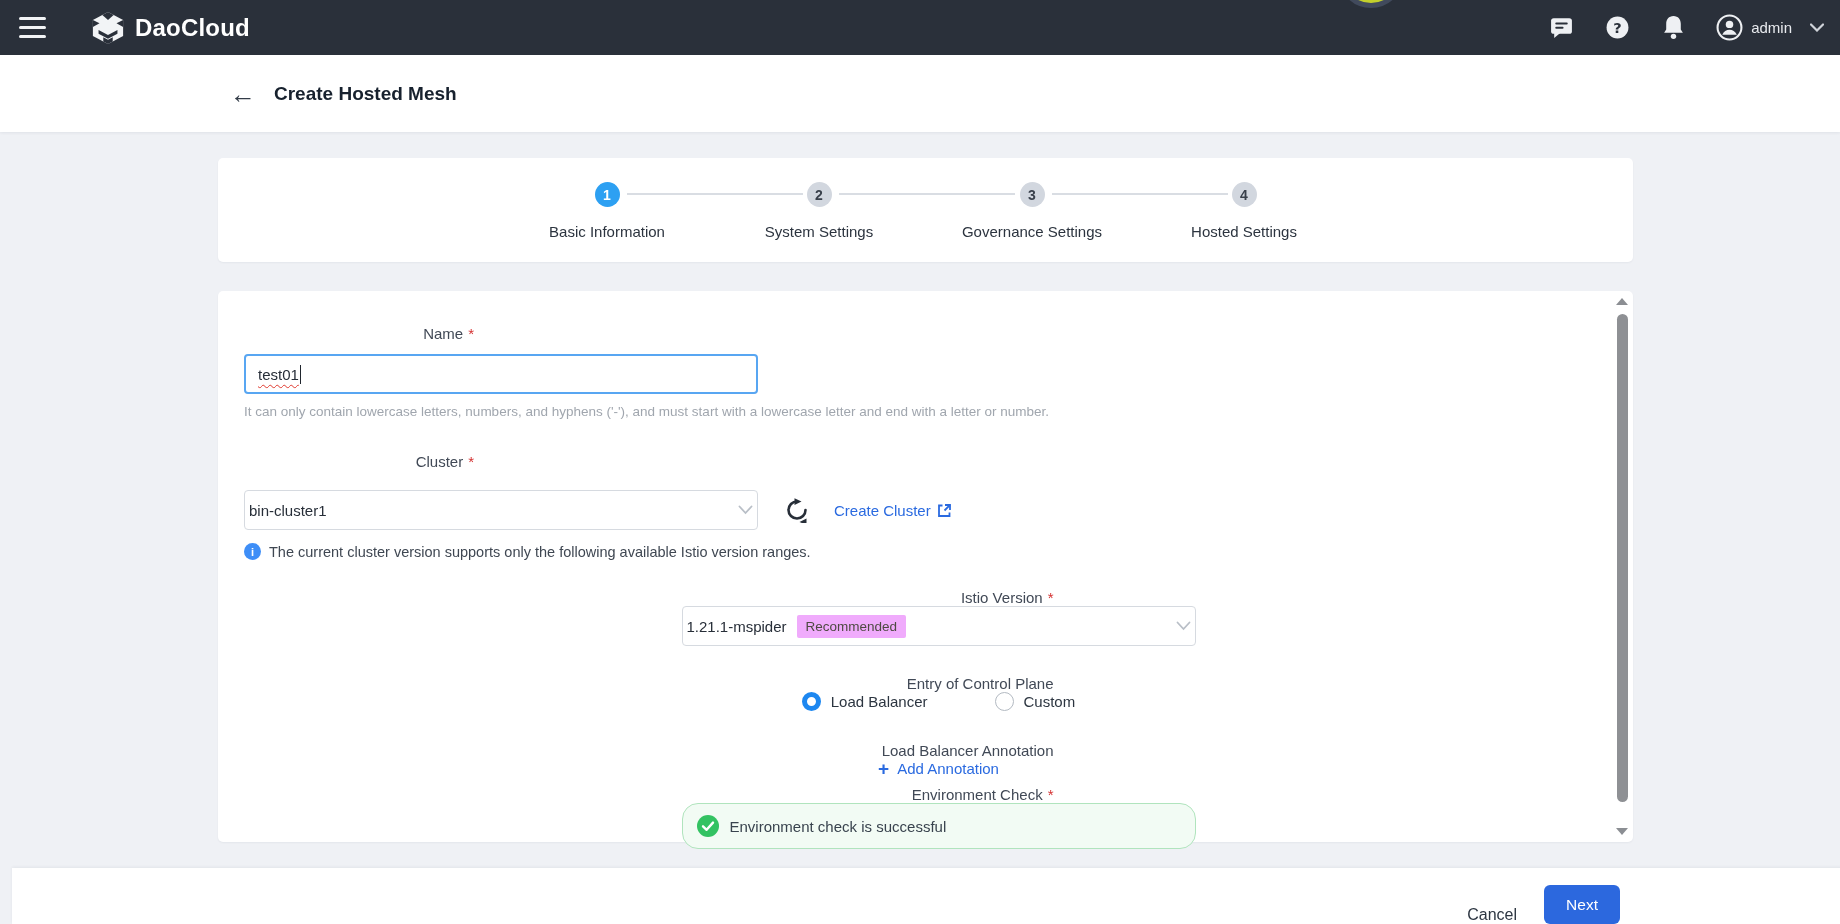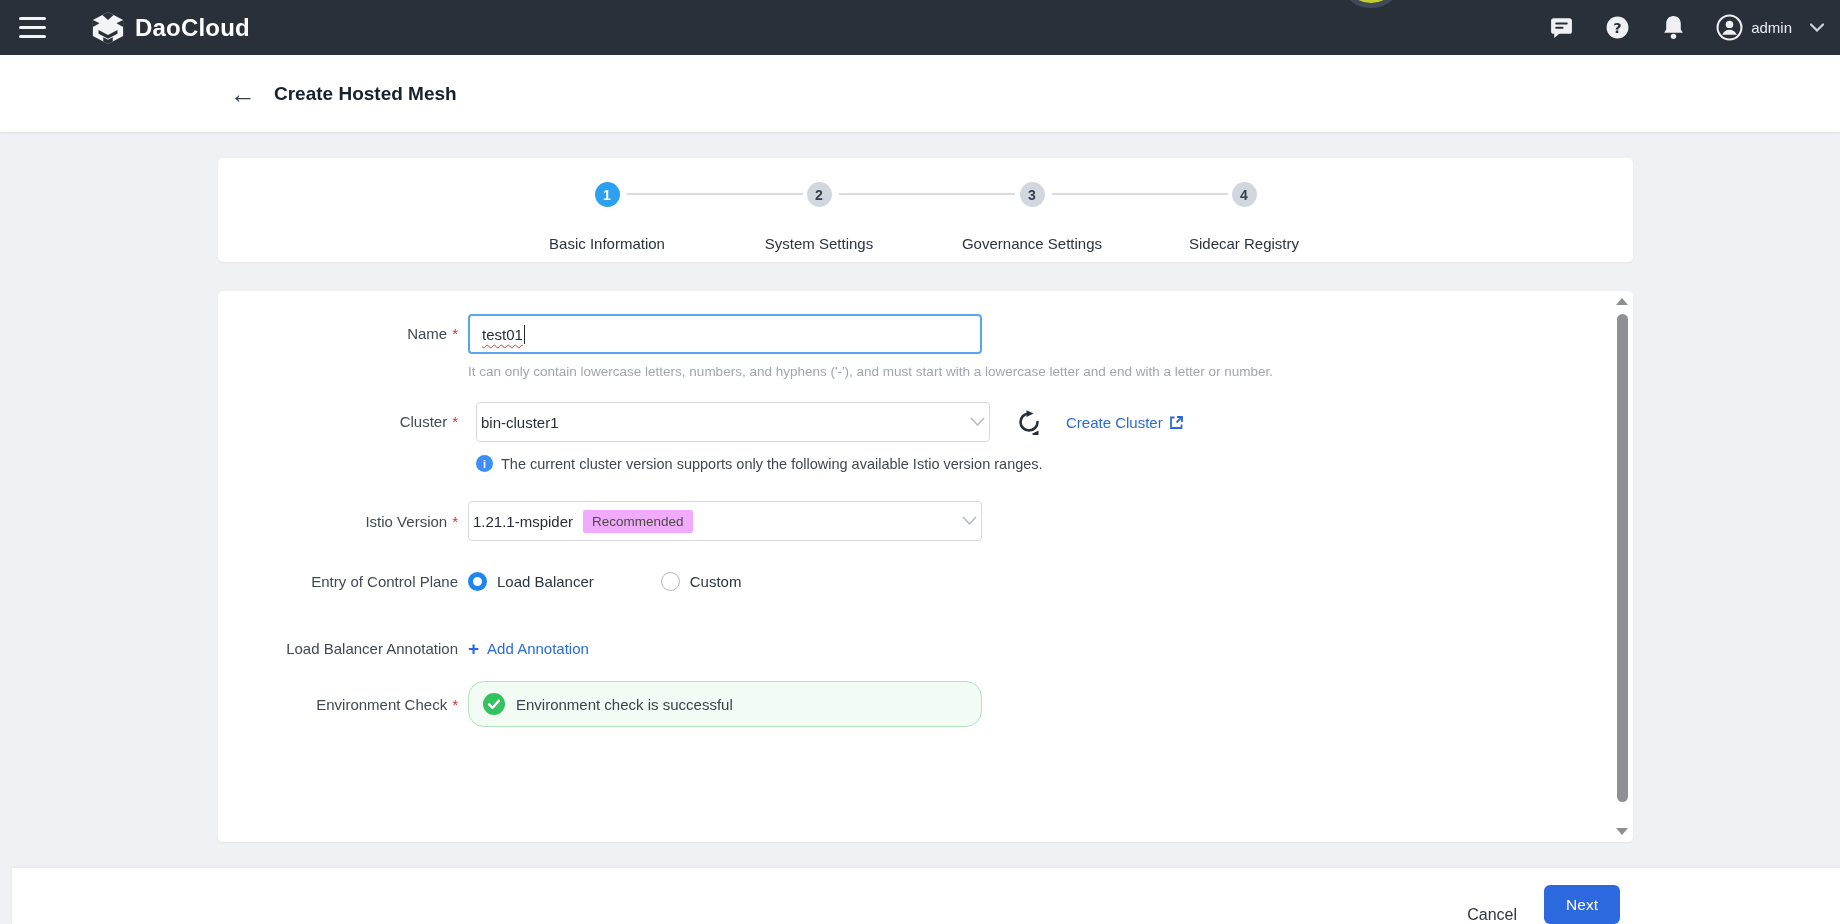--- a/index.html
+++ b/index.html
@@ -39,24 +39,24 @@
   .form-card { top:291px; height:551px; }
   
   .steps { position:relative; width:100%; height:100%; }
   .step { position:absolute; top:24px; width:180px; margin-left:-90px; text-align:center; }
   .step-dot {
     width:25px; height:25px; border-radius:50%; margin:0 auto;
     background:#d2d7df; color:#39404b; font-size:14px; font-weight:bold;
     display:flex; align-items:center; justify-content:center;
   }
   .step.active .step-dot { background:#2da0f2; color:#fff; }
-  .step-label { margin-top:28px; font-size:15px; color:#2c343f; }
+  .step-label { margin-top:16px; font-size:15px; color:#2c343f; }
   .step-line { position:absolute; top:35px; height:2px; background:#d9dde3; }
   
-  .frow { display:flex; align-items:center; margin-left:0; }
+  .frow { display:flex; align-items:center; margin-left:16px;flex-direction:column; }
   .frow.top-align { align-items:flex-start; }
   .flabel { width:240px; text-align:right; font-size:15px; color:#414956; flex-shrink:0; white-space:nowrap; }
   .flabel .req { color:#d43030; margin-left:5px; font-size:15px; }
   .top-align .flabel { line-height:40px; }
   .fctrl { margin-left:10px; }
   .inputbox {
     width:514px; height:40px; border:1px solid #d6dae0; border-radius:4px; background:#fff;
     display:flex; align-items:center; padding:0 13px; font-size:15px; color:#272e38; cursor:text;
   }
   .inputbox.focused { border:2px solid #58a6f2; padding:0 12px; }
@@ -186,21 +186,21 @@
     <div class="step" style="left:601px;">
       <div class="step-dot">2</div>
       <div class="step-label">System Settings</div>
     </div>
     <div class="step" style="left:814px;">
       <div class="step-dot">3</div>
       <div class="step-label">Governance Settings</div>
     </div>
     <div class="step" style="left:1026px;">
       <div class="step-dot">4</div>
-      <div class="step-label">Sidecar Registry</div>
+      <div class="step-label">Hosted Settings</div>
     </div>
   </div>
 </div>
 
 <div class="card form-card">
 
   <div class="frow top-align" style="margin-top:23px;">
     <div class="flabel"><span>Name</span><span class="req">*</span></div>
     <div class="fctrl">
       <div class="inputbox focused">

